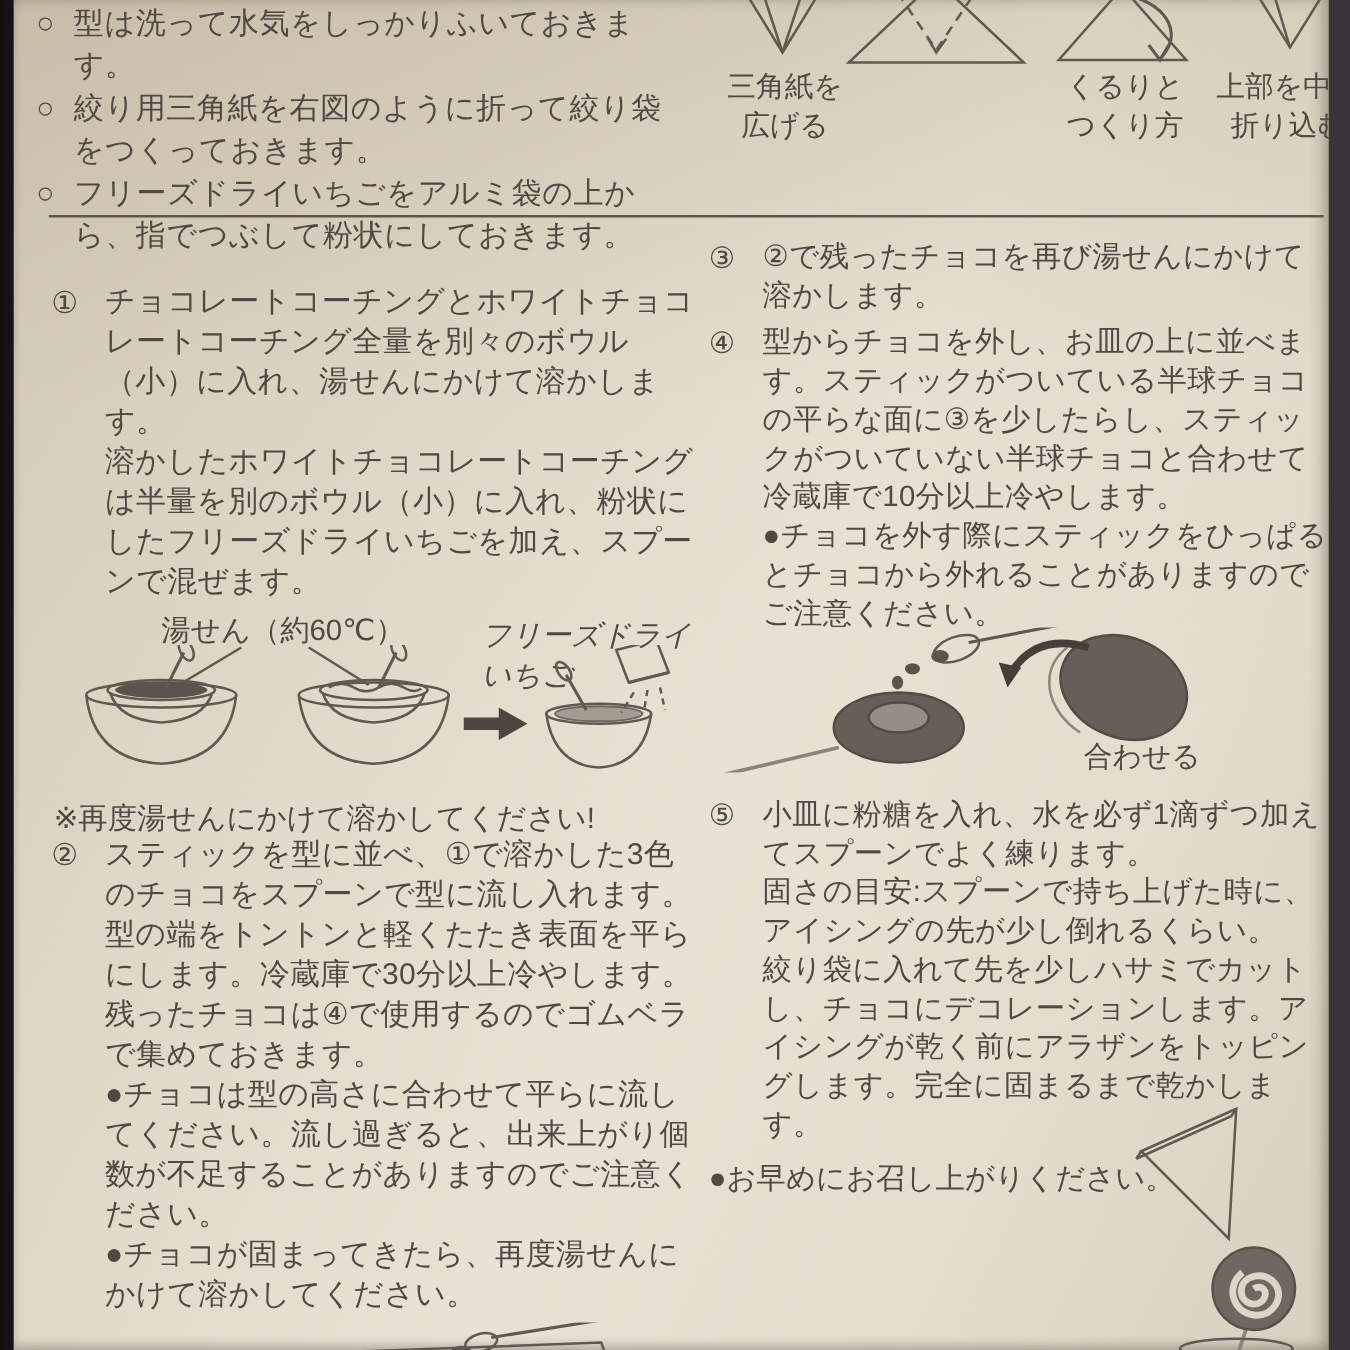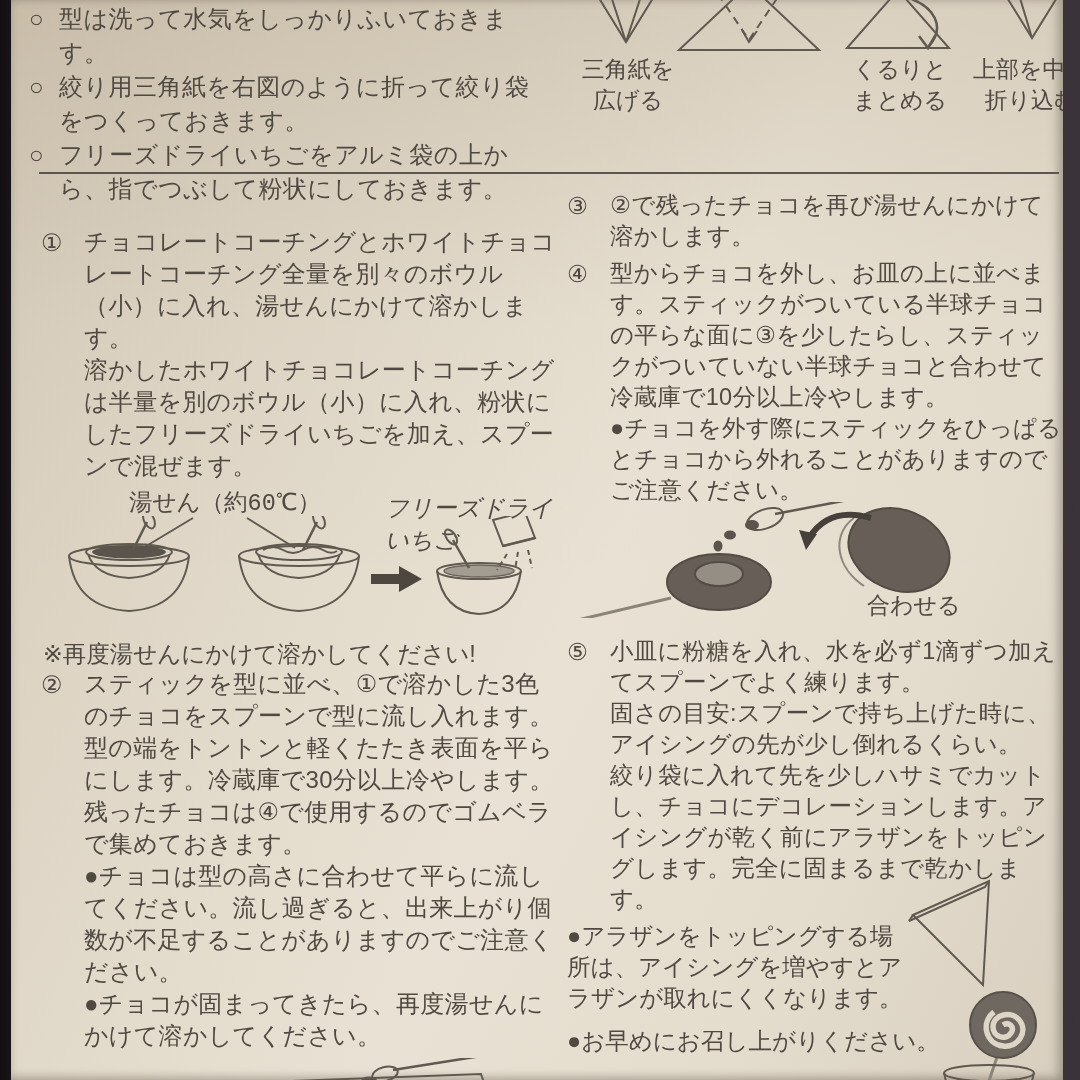--- a/index.html
+++ b/index.html
@@ -35,21 +35,21 @@
   .heading { position:absolute; left:22px; top:184px; font-size:31px; font-weight:bold; letter-spacing:3px; color:#4a443d; }
   .col { position:absolute; font-size:24px; }
   .col-left  { left:30px;  top:226px; width:517px; line-height:32px; }
   .col-right { left:556px; top:190px; width:496px; line-height:31px; font-size:23.5px; }
   .step { display:flex; margin-bottom:6px; }
   .step .num { width:43px; flex:none; padding-top:1px; }
   .step .stext { flex:1; white-space:pre-line; letter-spacing:0.3px; }
   .melt { position:relative; height:180px; margin-top:4px; }
   .melt svg { position:absolute; left:0; top:28px; }
   .dlabel { position:absolute; font-size:23.5px; }
-  .dlabel.l1 { left:88px; top:0;font-family:Liberation Mono, monospace; }
+  .dlabel.l1 { left:88px; top:0; }
   .dlabel.l2 { left:344px; top:4px;font-style:italic; }
   .caution { position:absolute; left:2px; top:150px; font-size:23.5px; }
   .tray-wrap { margin-top:4px; }
   .join { position:relative; height:116px; margin-top:-10px; margin-bottom:18px; }
   .join svg { position:absolute; left:0; top:0; }
   .jlabel { position:absolute; left:300px; top:88px; font-size:23px; }
   .notes-wrap { position:relative; }
   .notes-text { width:342px; white-space:pre-line; }
   .cup-svg { position:absolute; right:-6px; top:-44px; }
   .final { margin-top:12px; width:100%; }
@@ -92,21 +92,21 @@
         <polyline class="ln" points="191,30 198,42 206,31"></polyline>
         <polygon class="ln" points="296,48 398,48 347,-10"></polygon>
         <path class="lnt" d="M352,-4 C386,6 394,28 378,46"></path>
         <polyline class="lnt" points="368,36 377,48 384,36"></polyline>
         <polygon class="ln" points="450,-12 512,-12 481,38"></polygon>
         <line class="ln" x1="466" y1="-12" x2="481" y2="38"></line>
       </svg>
       <span class="flabel" style="left:14px; width:126px;">三角紙を
 広げる</span>
       <span class="flabel" style="left:286px; width:126px;">くるりと
-まとめる</span>
+つくり方</span>
       <span class="flabel" style="left:412px; width:136px;">上部を中へ
 折り込む</span>
     </div>
 
 
     <hr class="rule">
 
 
     <div class="col col-left">
 
@@ -286,21 +286,20 @@
 
           <line class="stick" x1="106" y1="180" x2="84" y2="246"></line>
           <circle cx="112" cy="148" r="33" fill="#6f6860" stroke="#57514a" stroke-width="2"></circle>
           <path d="M112,148 c6,-4 12,2 8,8 c-5,8 -18,4 -18,-6 c0,-13 19,-17 27,-6 c8,11 -2,27 -17,25 c-17,-2 -23,-23 -9,-34" stroke="#ddd5c6" stroke-width="5.5" fill="none"></path>
 
           <ellipse class="ln" cx="98" cy="196" rx="45" ry="8"></ellipse>
           <line class="ln" x1="53" y1="196" x2="65" y2="244"></line>
           <line class="ln" x1="143" y1="196" x2="131" y2="244"></line>
           <path class="ln" d="M65,244 Q98,251 131,244"></path>
         </svg>
-        <div class="notes-text">●アラザンをトッピングする場所は、アイシングを増やすとアラザンが取れにくくなります。</div>
         <div class="final">
           <div>●お早めにお召し上がりください。</div>
 
         </div>
       </div>
     </div>
 
   </div>
 </div>
 

